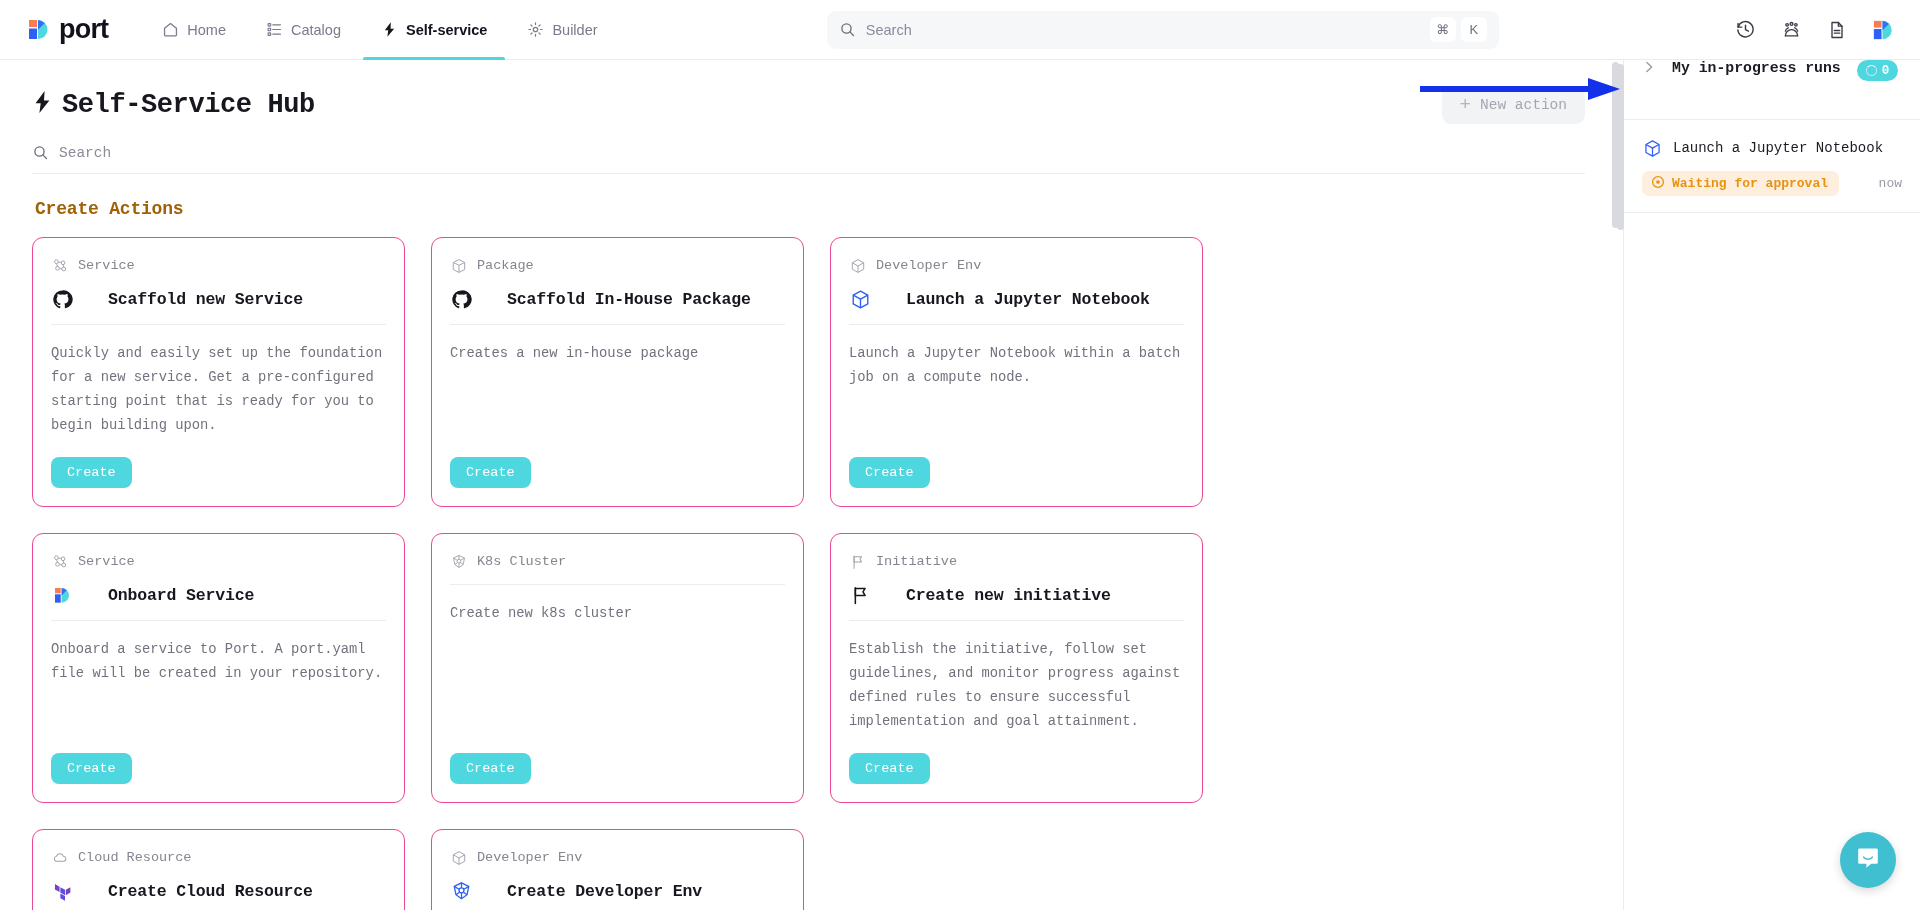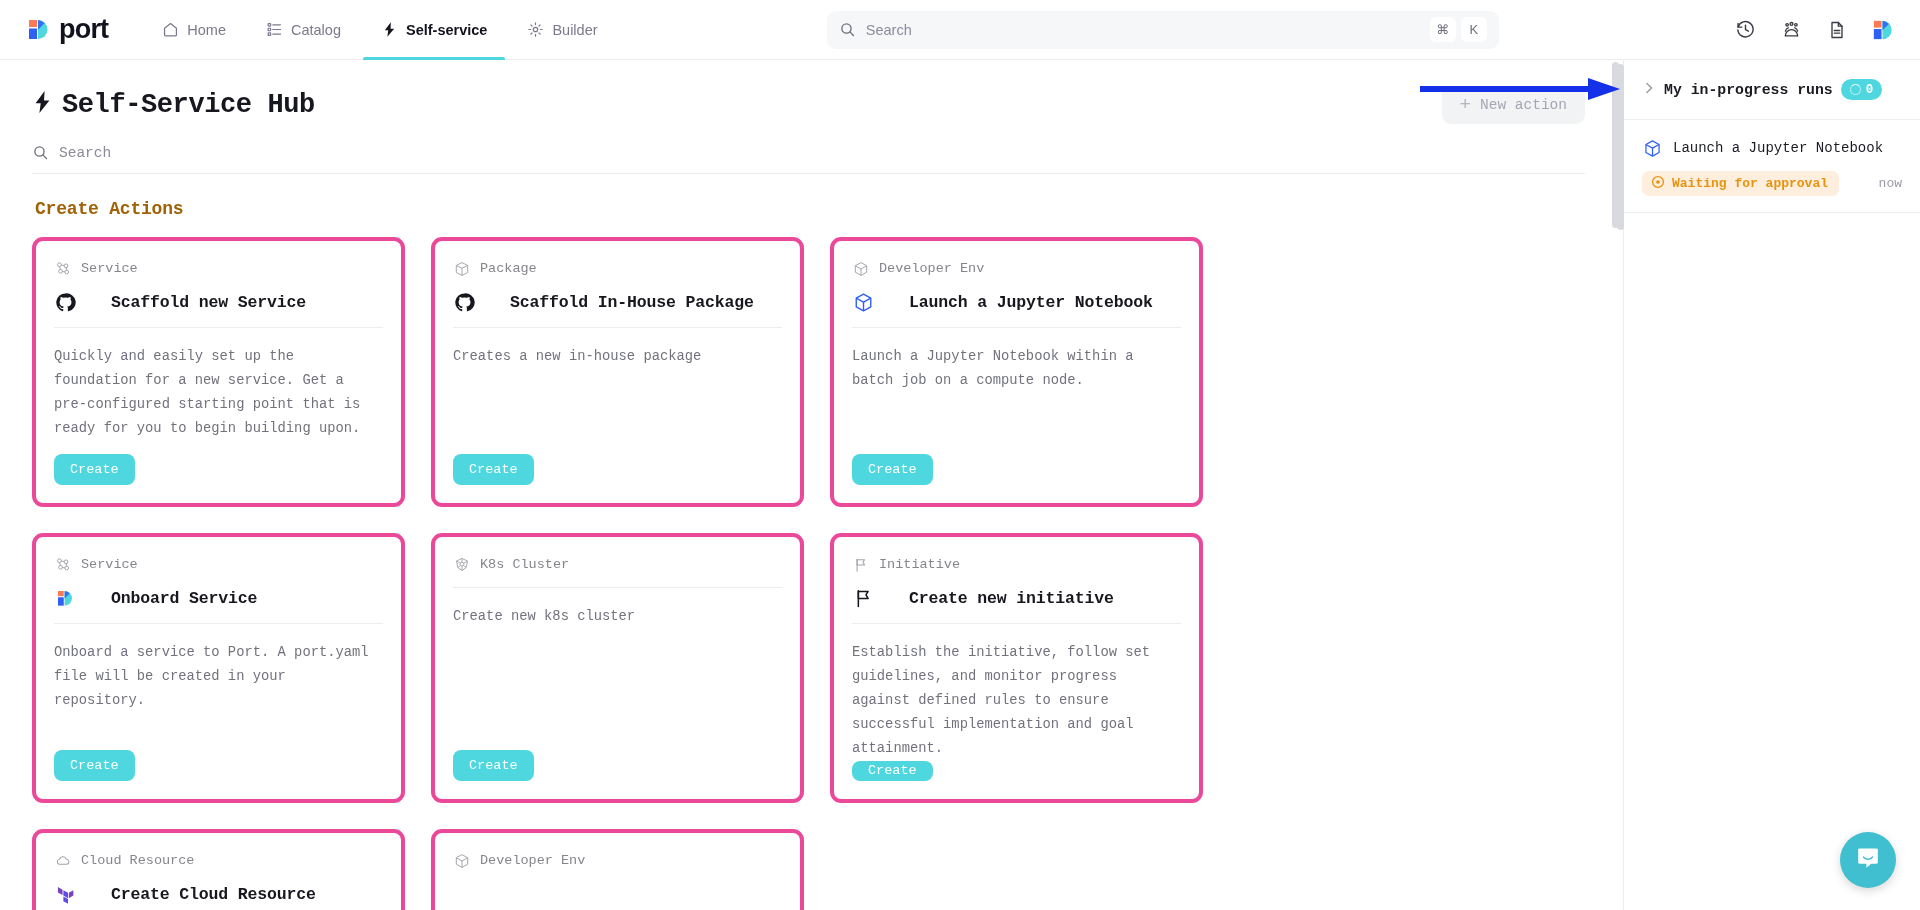--- a/index.html
+++ b/index.html
@@ -83,21 +83,21 @@
 
   .section-title {
     margin: 25px 0 0 35px; font-size: 18px; font-weight: 700; color: #a16207; letter-spacing: -0.2px;
   }
 
   .cards {
     margin: 18px 0 0 32px; display: flex; flex-wrap: wrap; gap: 26px 26px;
     width: 1290px;
   }
   .card {
-    width: 373px; height: 270px; border: 4px solid #ec4899; border-radius: 11px;
+    width: 373px; height: 270px; border: 1px solid #ec4899; border-radius: 11px;
     background: #fff; padding: 19px 18px 18px 18px; display: flex; flex-direction: column;
     cursor: pointer;
   }
   .card .bp { display: flex; align-items: center; gap: 10px; }
   .card .bp-label { font-size: 13.5px; color: #85858f; }
   .bp-ic { width: 17px; height: 17px; display: flex; align-items: center; justify-content: center; }
 
   .card .ttl { display: flex; align-items: center; gap: 11px; margin-top: 14px; }
   .ttl-ic { width: 22px; height: 22px; display: flex; align-items: center; justify-content: center; flex: 0 0 22px; }
   .ttl-text { font-size: 16.5px; font-weight: 700; color: #17171f; letter-spacing: -0.15px; margin-left: 24px; }
@@ -116,21 +116,21 @@
     position: absolute; top: 2px; right: 4px; width: 7px; height: 166px;
     background: #d9d9e0; border-radius: 4px; cursor: pointer;
   }
 
   
   .rightpanel {
     width: 296px; min-width: 296px; background: #fff; display: flex; flex-direction: column;
     position: relative;
   }
   .rp-head {
-    height: 60px; display: flex; align-items: center; gap: 8px; padding: 0 18px;
+    height: 60px; display: flex; gap: 16px; padding: 0 18px;
     border-bottom: 1px solid #ececf0;
   }
   .chev { font-size: 16px; color: #9a9aa6; cursor: pointer; line-height: 1; }
   .rp-title { font-size: 14.8px; font-weight: 600; color: #1b1b24; }
   .rp-badge {
     display: inline-flex; align-items: center; gap: 5px; height: 21px; padding: 0 9px;
     border-radius: 11px; background: #4fd7e0; color: #fff; font-size: 12.5px; font-weight: 600;
   }
   .spin {
     width: 11px; height: 11px; border-radius: 50%;
@@ -484,20 +484,30 @@
             <div class="bp">
               <span class="bp-ic">
                 <svg width="16" height="16" viewBox="0 0 18 18" fill="none" stroke="#a3a3ad" stroke-width="1.1" stroke-linejoin="round">
                   <path d="M9 1.8 L15.4 5.4 v7.2 L9 16.2 L2.6 12.6 V5.4 z"></path>
                     <path d="M2.6 5.4 L9 9 l6.4-3.6"></path>
                     <path d="M9 9 v7.2"></path>
                 </svg>
               </span>
               <span class="bp-label">Developer Env</span>
             </div>
+            <div class="ttl">
+              <span class="ttl-ic">
+                <svg width="21" height="21" viewBox="0 0 22 22" fill="none" stroke="#2f5ff4" stroke-width="1.35">
+                  <path d="M11 1.9 L18.6 5.6 L16.8 14.4 L11 18.5 L5.2 14.4 L3.4 5.6 z"></path>
+                  <circle cx="11" cy="9.8" r="2.6"></circle>
+                  <path d="M11 1.9 V7.2 M11 12.4 V18.5 M8.4 8.6 L3.4 5.6 M13.6 8.6 L18.6 5.6 M9 11.8 L5.2 14.4 M13 11.8 L16.8 14.4"></path>
+                </svg>
+              </span>
+              <span class="ttl-text">Create Developer Env</span>
+            </div>
 
           </div>
 
         </div>
       </div>
     </div>
 
     <div class="rightpanel">
       <div class="rp-scroll"></div>
 

